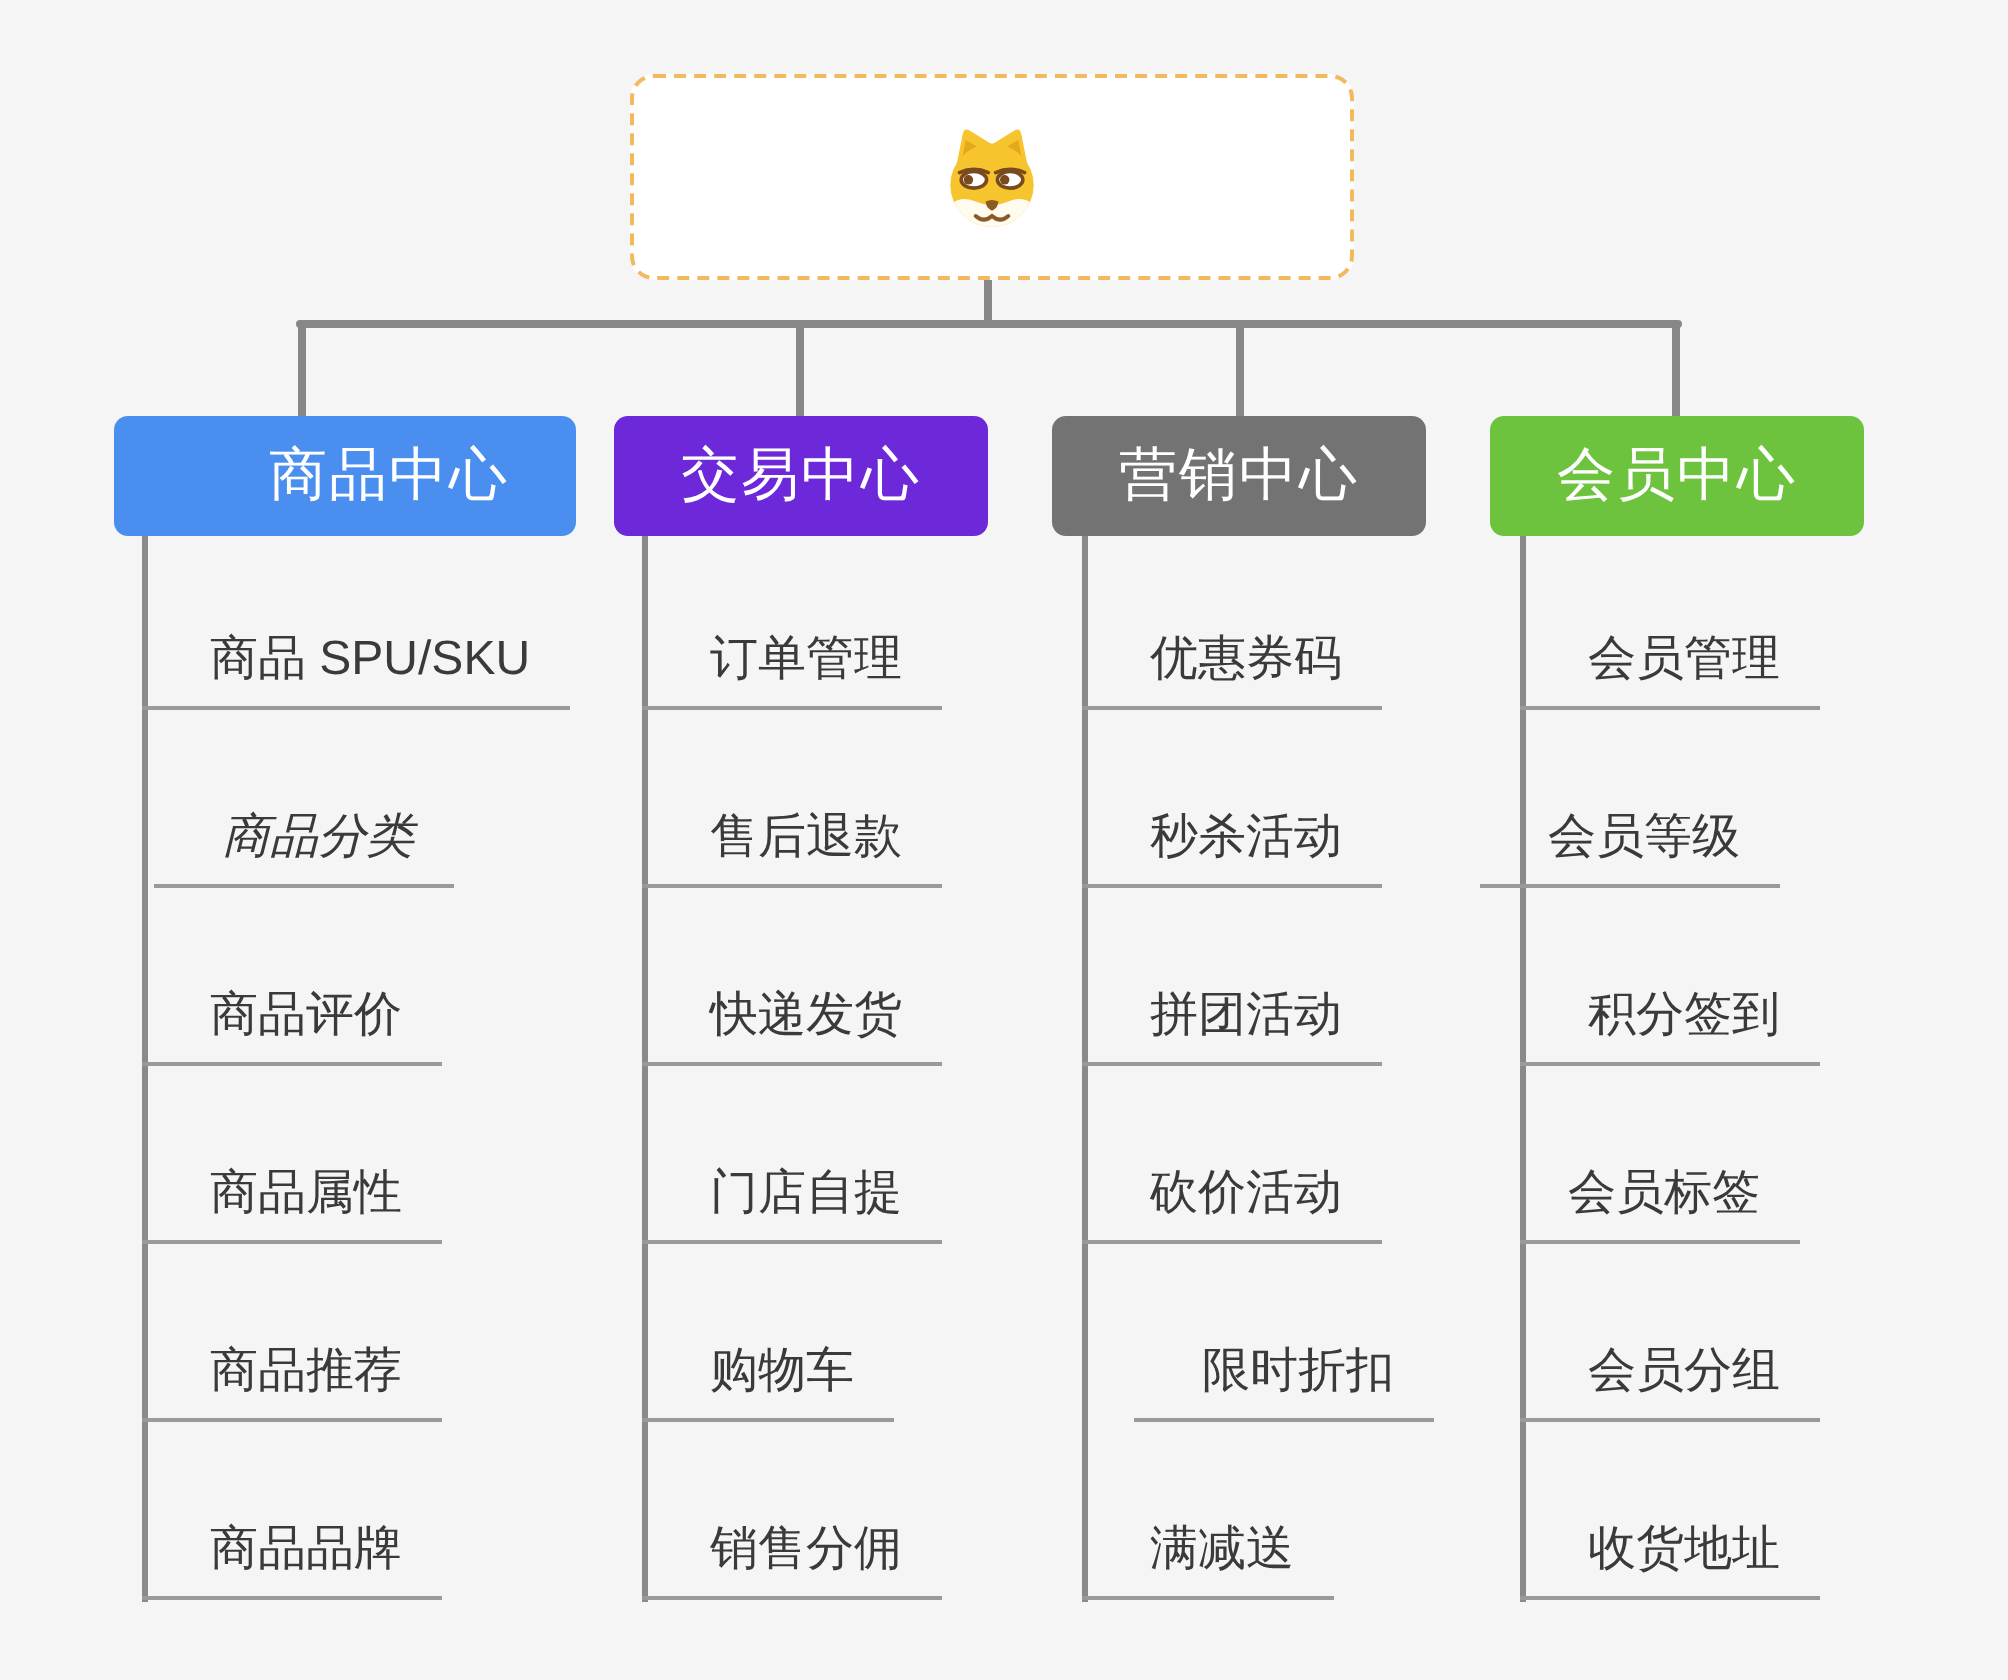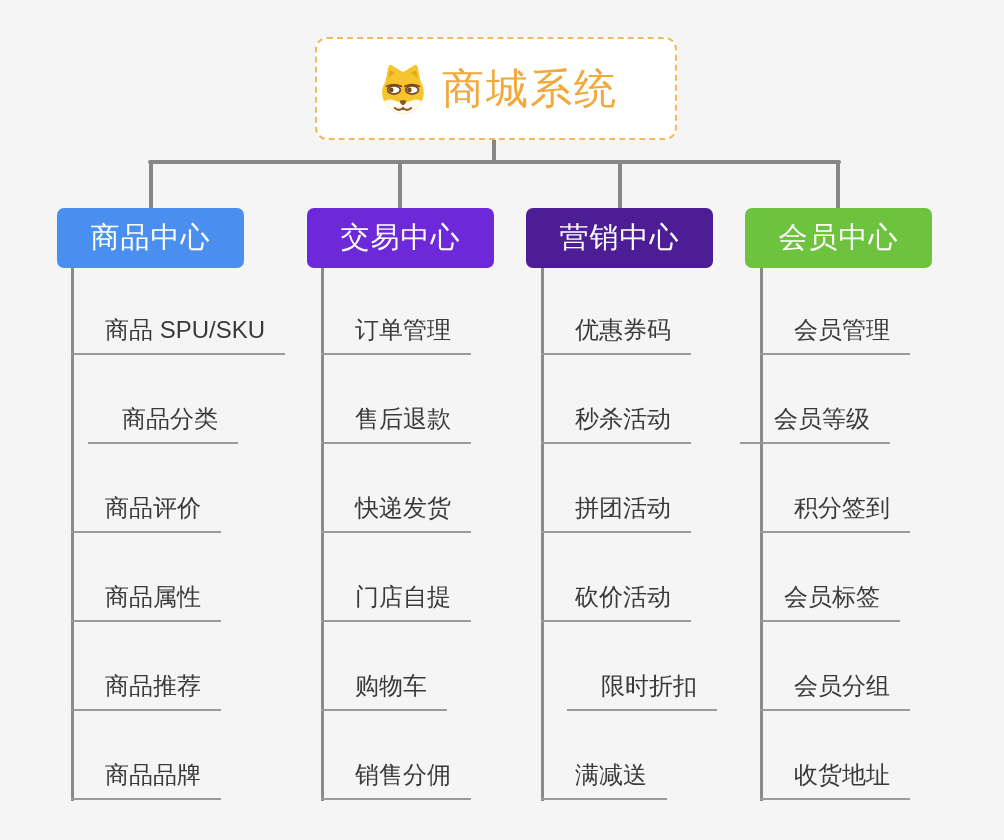--- a/index.html
+++ b/index.html
@@ -94,45 +94,44 @@
       <circle cx="19" cy="33" r="2.6" fill="#7a4a1e"></circle>
       <ellipse cx="42" cy="33" rx="7" ry="4.6" fill="#ffffff" stroke="#7a4a1e" stroke-width="2"></ellipse>
       <circle cx="39" cy="33" r="2.6" fill="#7a4a1e"></circle>
       <path d="M14 29 Q22 25.5 30 29" stroke="#7a4a1e" stroke-width="2" fill="none" stroke-linecap="round"></path>
       <path d="M34 29 Q42 25.5 50 29" stroke="#7a4a1e" stroke-width="2" fill="none" stroke-linecap="round"></path>
 
       <path d="M28.5 45 Q32 43.2 35.5 45 Q35.5 48.5 32 50 Q28.5 48.5 28.5 45 Z" fill="#8a5a28"></path>
 
       <path d="M23 53 Q27.5 57 32 53 Q36.5 57 41 53" stroke="#8a5a28" stroke-width="2.2" fill="none" stroke-linecap="round"></path>
     </svg>
-    <span class="root-title">商城系统</span>
   </div>
 
   <div id="branches">
-      <div class="branch-box" style="left: 57px; background: rgb(74, 143, 240);">
+      <div class="branch-box" style="left: 57px; background: rgb(74, 143, 240); padding-left: 44px;">
         <span>商品中心</span>
       </div>
       <div class="col-line" style="left: 71px;"></div>
       <div class="leaf" style="left: 71px; top: 313px;">商品 SPU/SKU</div>
-      <div class="leaf" style="left: 88px; top: 402px;">商品分类</div>
+      <div class="leaf" style="left: 77px; top: 402px; font-style: italic;">商品分类</div>
       <div class="leaf" style="left: 71px; top: 491px;">商品评价</div>
       <div class="leaf" style="left: 71px; top: 580px;">商品属性</div>
       <div class="leaf" style="left: 71px; top: 669px;">商品推荐</div>
       <div class="leaf" style="left: 71px; top: 758px;">商品品牌</div>
       <div class="branch-box" style="left: 307px; background: #6d28d9;">
         <span>交易中心</span>
       </div>
       <div class="col-line" style="left: 321px;"></div>
       <div class="leaf" style="left: 321px; top: 313px;">订单管理</div>
       <div class="leaf" style="left: 321px; top: 402px;">售后退款</div>
       <div class="leaf" style="left: 321px; top: 491px;">快递发货</div>
       <div class="leaf" style="left: 321px; top: 580px;">门店自提</div>
       <div class="leaf" style="left: 321px; top: 669px;">购物车</div>
       <div class="leaf" style="left: 321px; top: 758px;">销售分佣</div>
-      <div class="branch-box" style="left: 526px; background: #4c1d95;">
+      <div class="branch-box" style="left: 526px; background: #737373;">
         <span>营销中心</span>
       </div>
       <div class="col-line" style="left: 541px;"></div>
       <div class="leaf" style="left: 541px; top: 313px;">优惠券码</div>
       <div class="leaf" style="left: 541px; top: 402px;">秒杀活动</div>
       <div class="leaf" style="left: 541px; top: 491px;">拼团活动</div>
       <div class="leaf" style="left: 541px; top: 580px;">砍价活动</div>
       <div class="leaf" style="left: 541px; top: 669px; margin-left: 26px;">限时折扣</div>
       <div class="leaf" style="left: 541px; top: 758px;">满减送</div>
       <div class="branch-box" style="left: 745px; background: rgb(109, 194, 62);">

